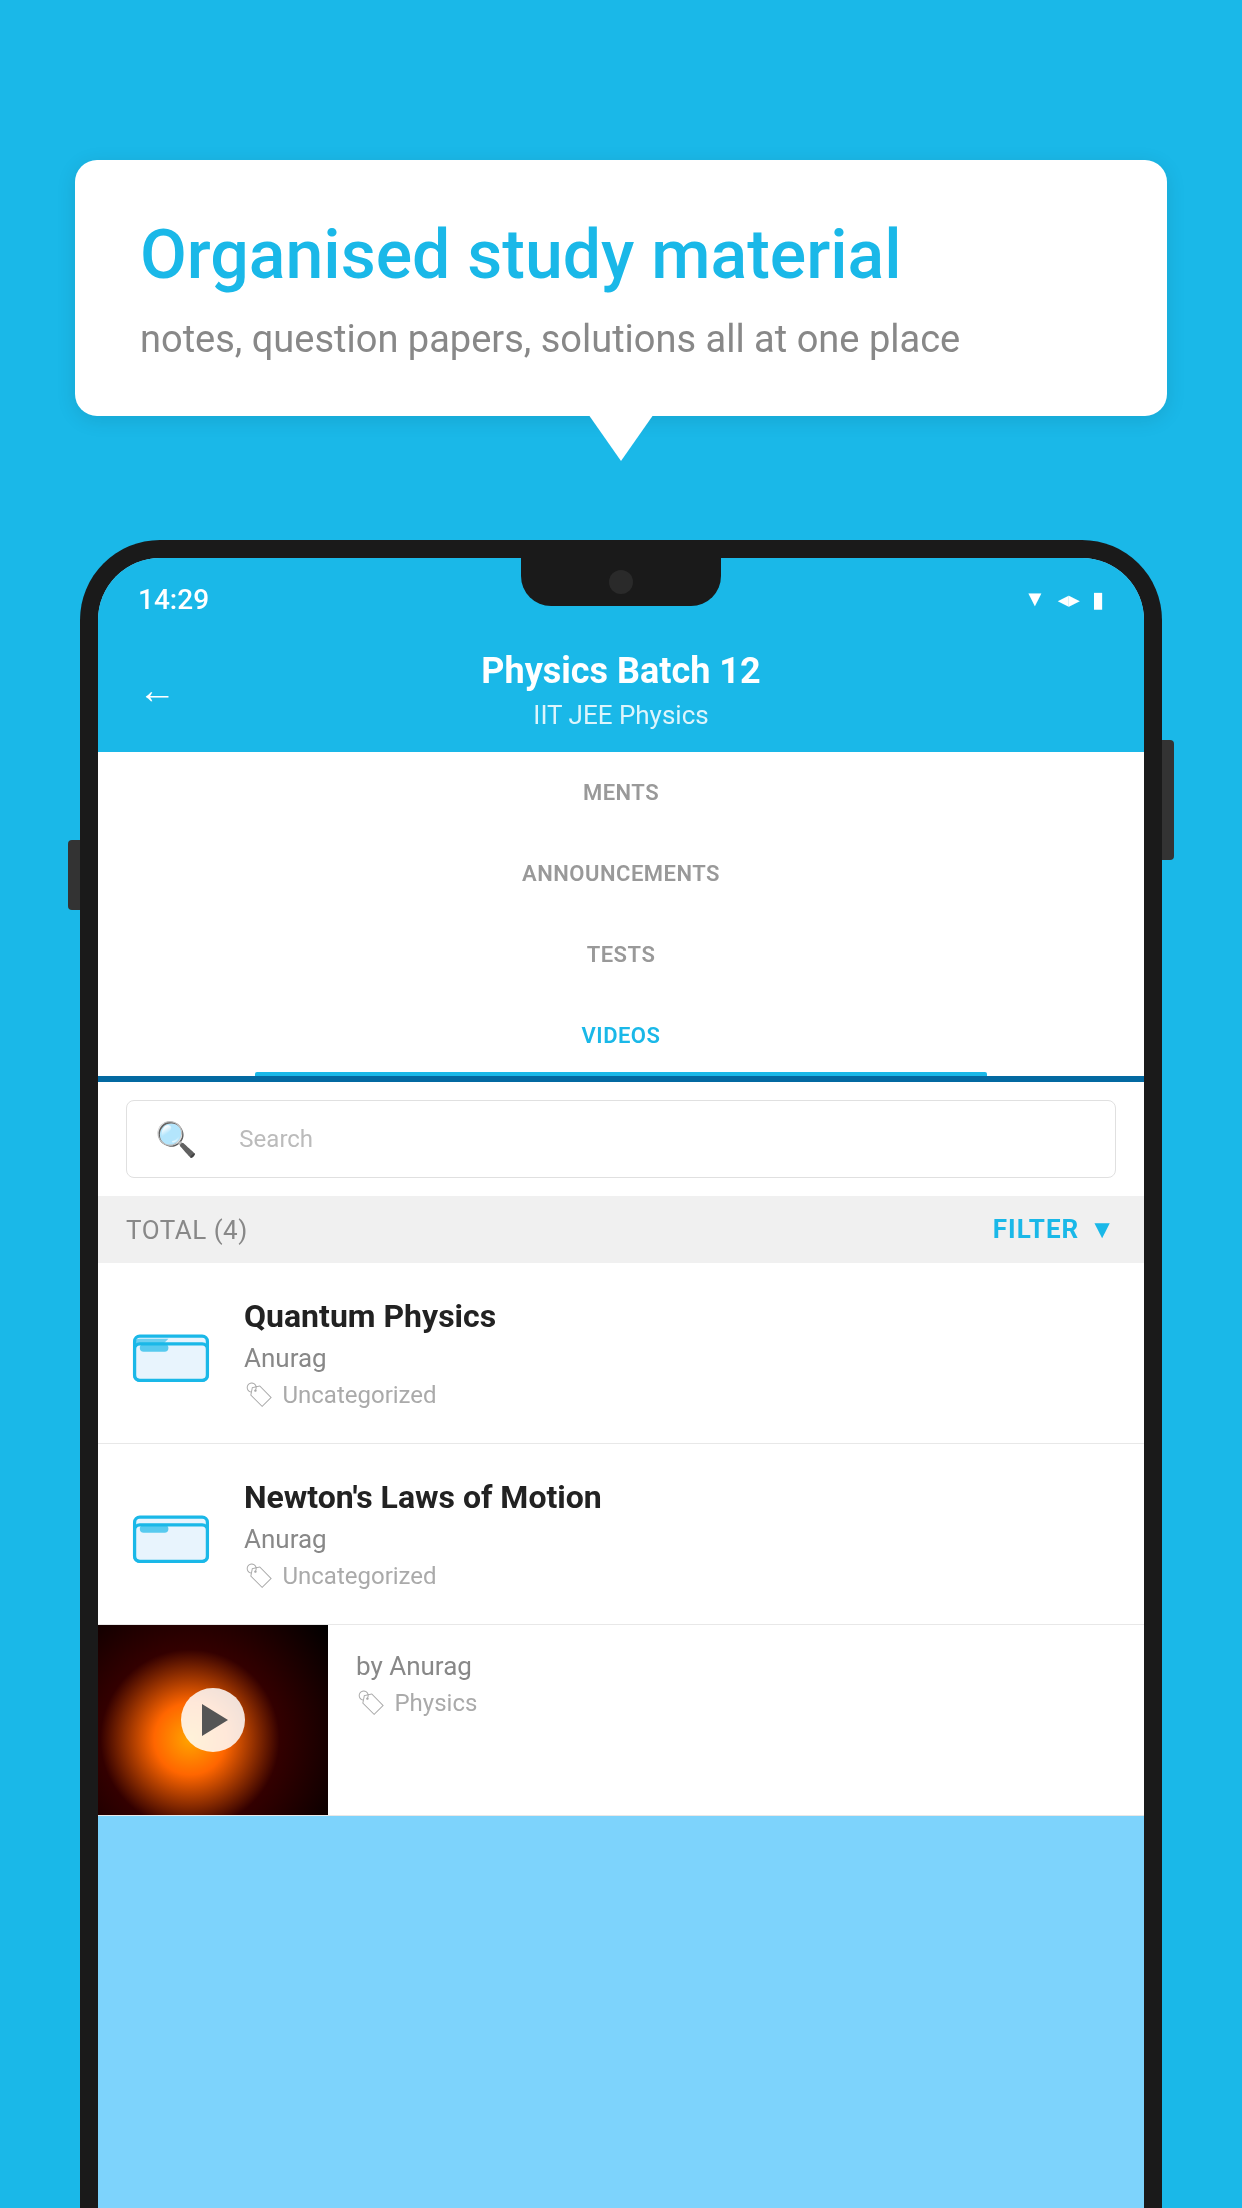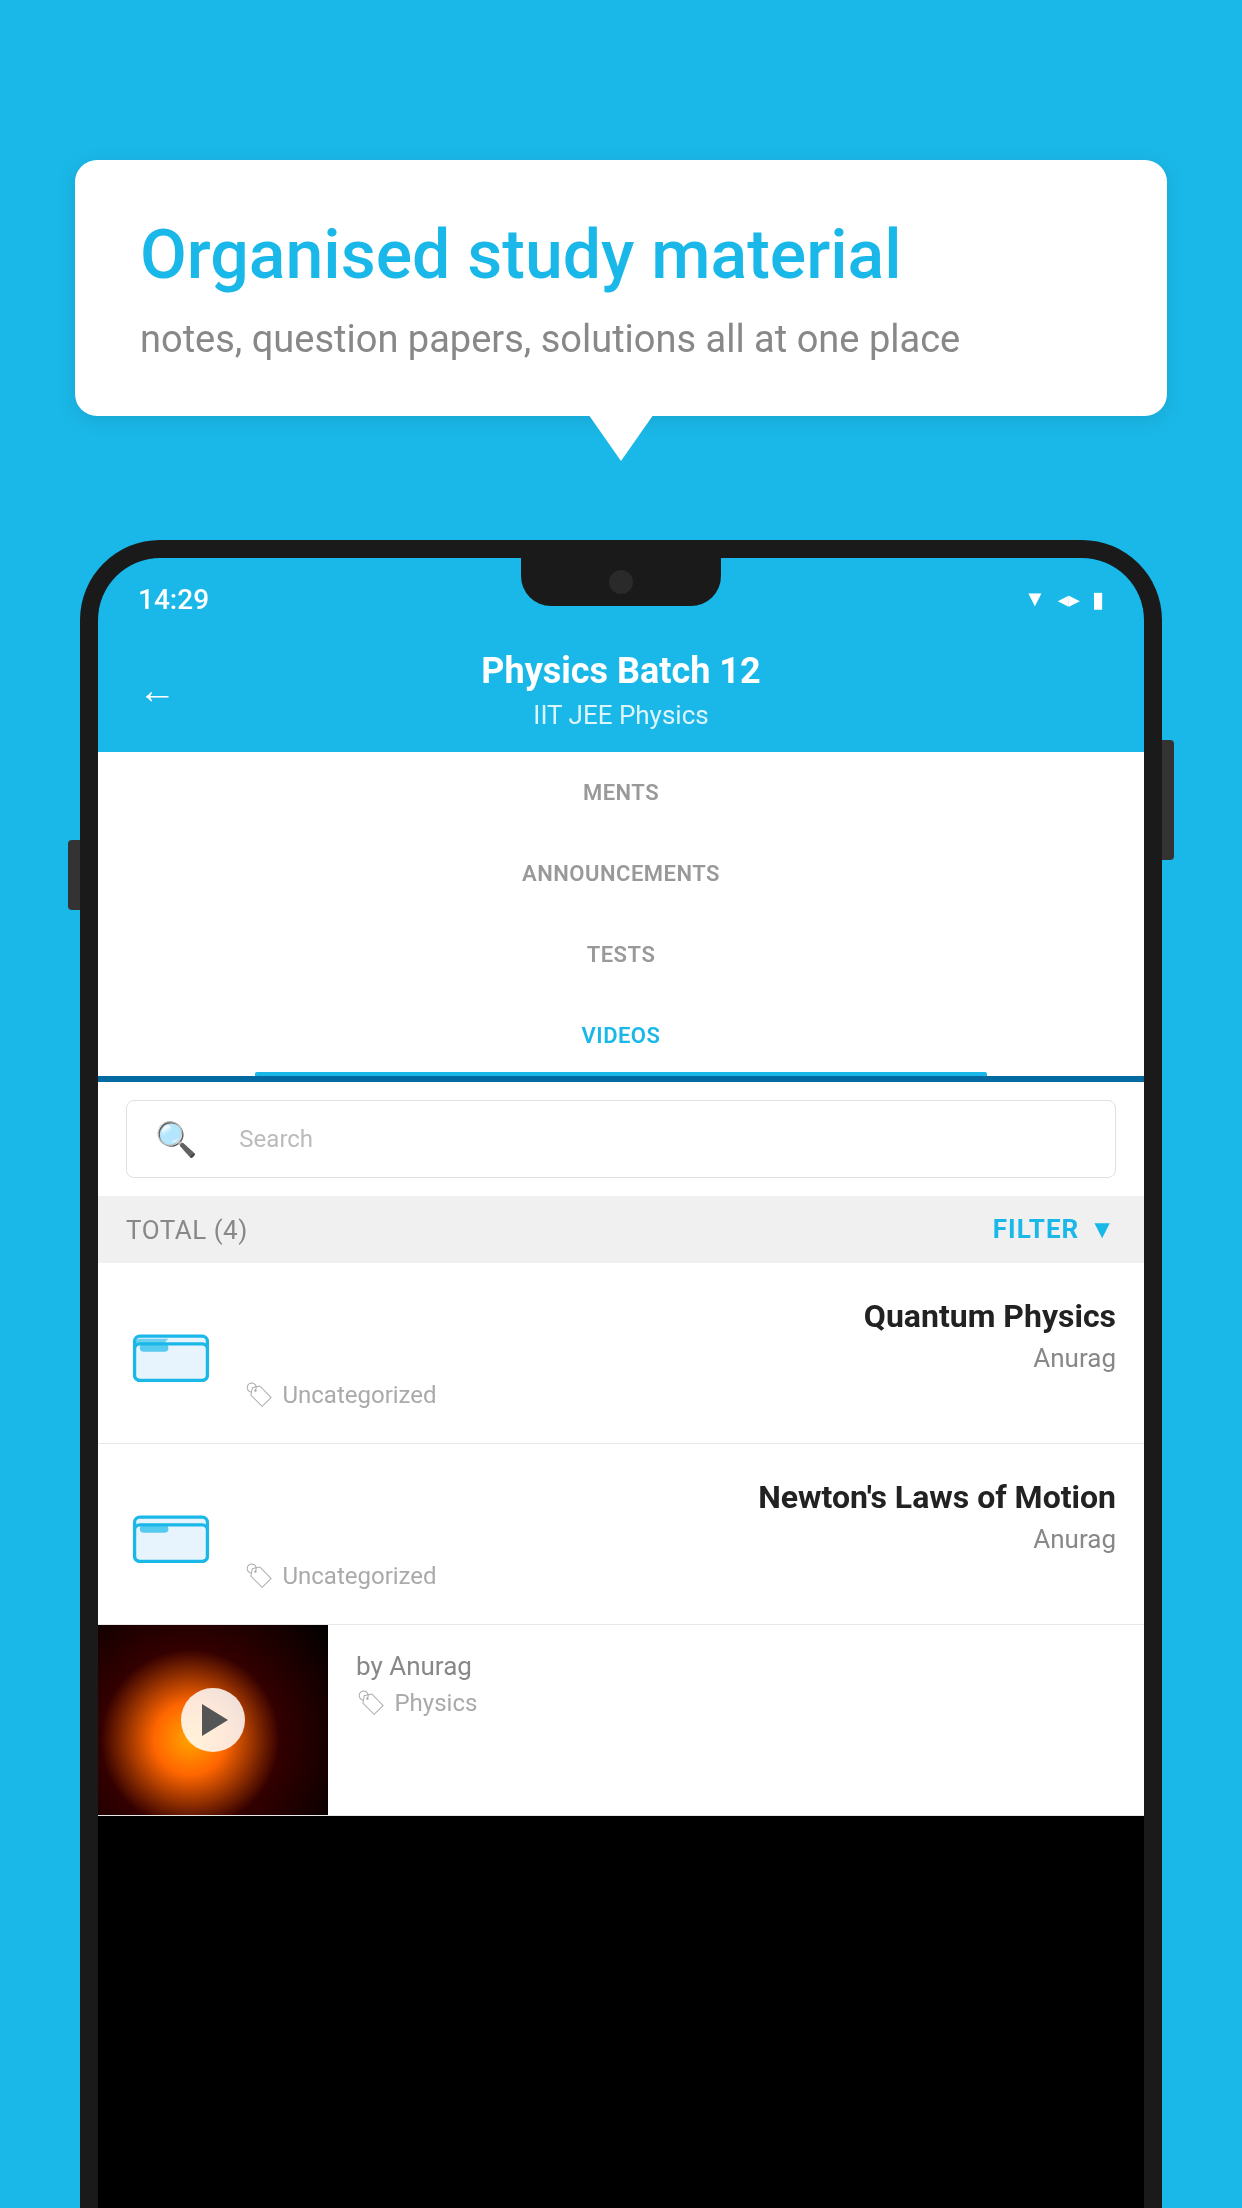--- a/index.html
+++ b/index.html
@@ -79,21 +79,21 @@
       left: 50%;
       transform: translateX(-50%);
       width: 24px;
       height: 24px;
       background: #2a2a2a;
       border-radius: 50%;
     }
 
     
     .phone-screen {
-      background: #000000;
+      background: #7dd3fc;
       border-radius: 62px 62px 0 0;
       overflow: hidden;
       height: 100%;
       position: relative;
     }
 
     
     .status-bar {
       background: #1ab8e8;
       height: 72px;
@@ -230,21 +230,20 @@
     .list-container {
       background: white;
     }
     .list-item {
       display: flex;
       align-items: center;
       padding: 34px 28px;
       border-bottom: 1px solid #e8e8e8;
       gap: 28px;
       cursor: pointer;
-      text-align: right;
     }
     .item-icon {
       width: 90px;
       height: 90px;
       flex-shrink: 0;
       display: flex;
       align-items: center;
       justify-content: center;
     }
     .folder-icon-svg {

